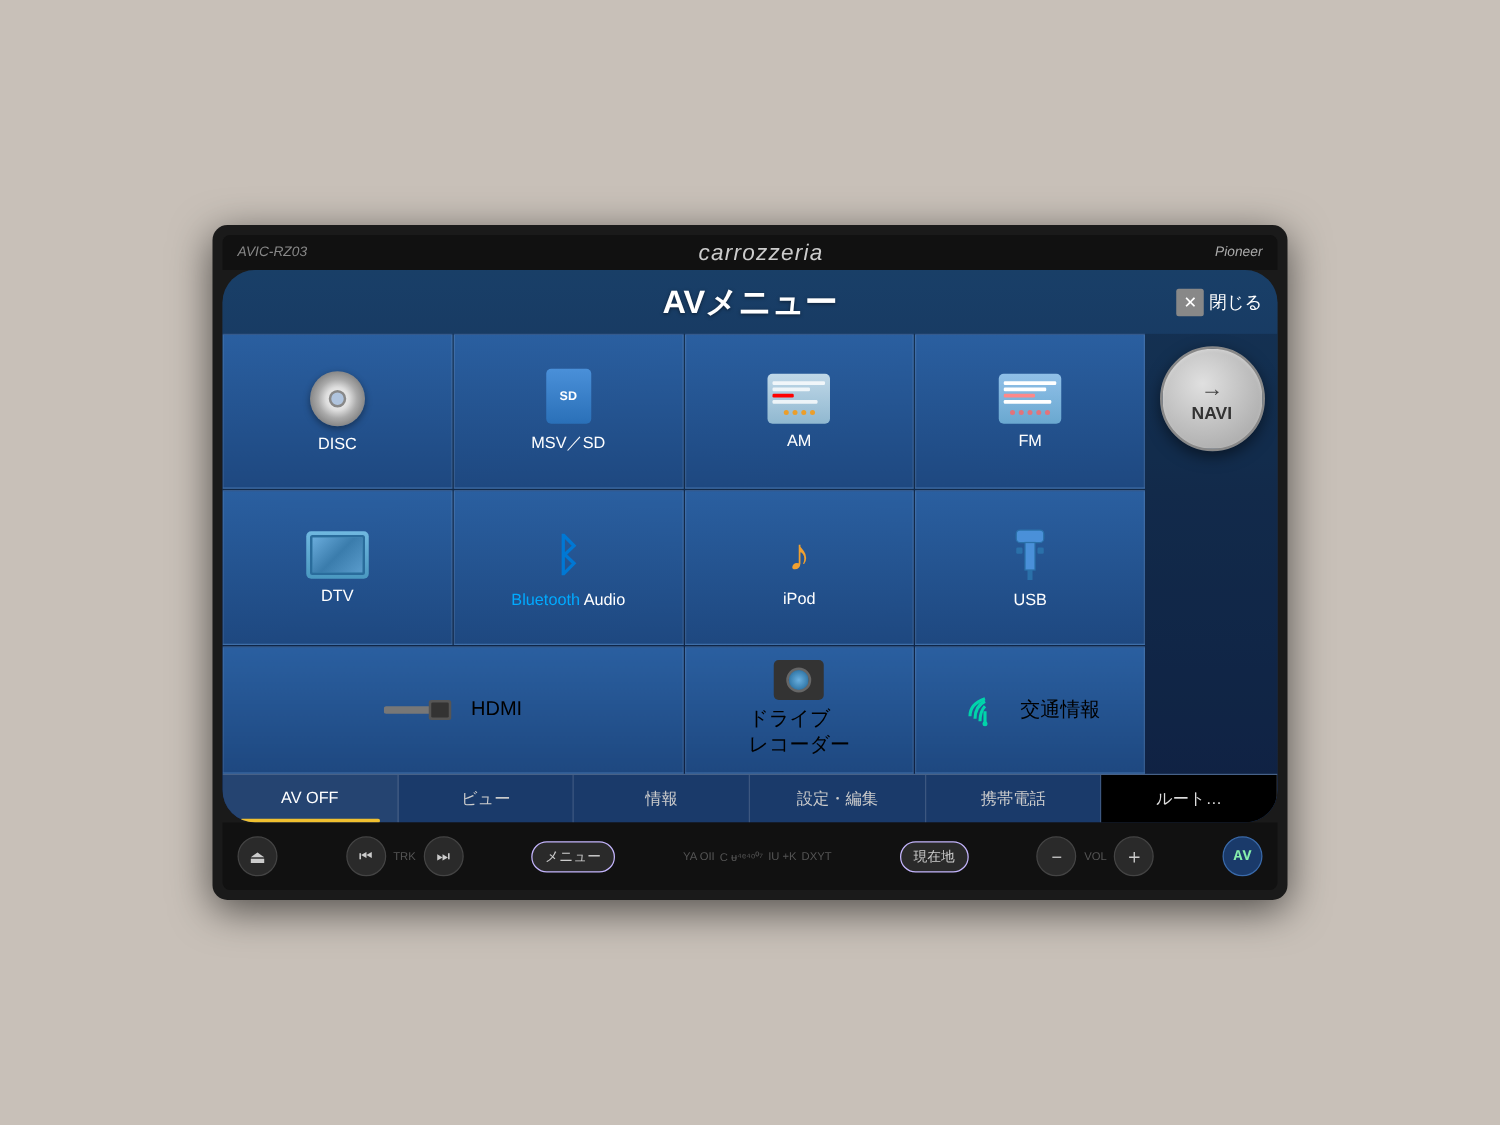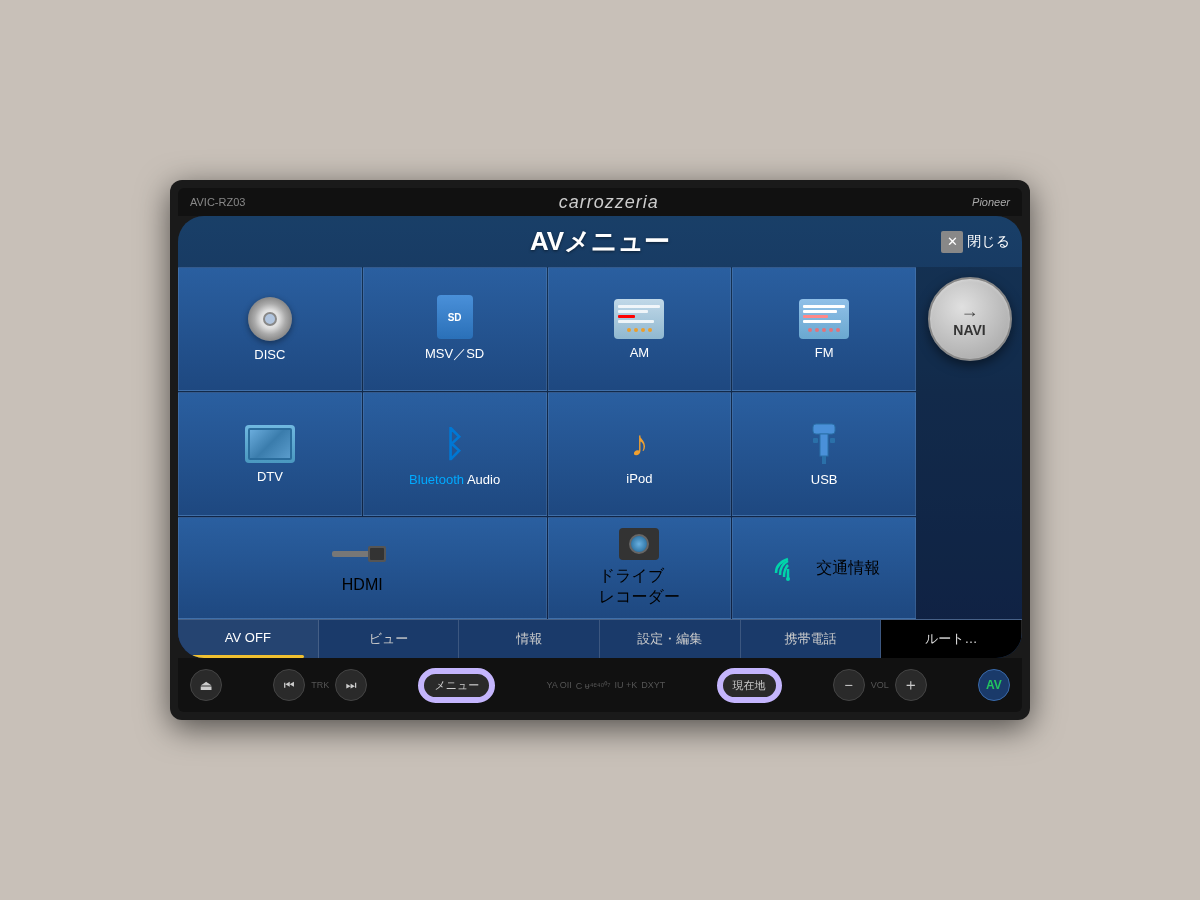--- a/index.html
+++ b/index.html
@@ -31,20 +31,21 @@
       display: flex;
       align-items: center;
       justify-content: space-between;
       padding: 0 12px;
       border-radius: 6px 6px 0 0;
     }
 
     .brand-left {
       font-size: 11px;
       color: #888;
+      font-style: italic;
       text-align: right;
     }
 
     .brand-carrozzeria {
       font-size: 18px;
       color: #ccc;
       font-style: italic;
       letter-spacing: 1px;
     }
 
@@ -303,21 +304,21 @@
       background: #111;
       display: flex;
       align-items: center;
       justify-content: space-between;
       padding: 0 12px;
       border-radius: 0 0 6px 6px;
     }
 
     .hw-btn {
       background: #2a2a2a;
-      border: 6px solid #c4b5fd;
+      border: 1px solid #c4b5fd;
       border-radius: 20px;
       padding: 4px 10px;
       color: #ccc;
       font-size: 11px;
       cursor: pointer;
       display: flex;
       align-items: center;
       gap: 4px;
     }
 
@@ -531,21 +532,21 @@
           <svg width="30" height="44" viewBox="0 0 30 44">
             <rect x="4" y="2" width="22" height="10" rx="3" fill="#4a90d9" stroke="#2a70a9" stroke-width="1"></rect>
             <rect x="11" y="12" width="8" height="22" fill="#4a90d9" stroke="#2a70a9" stroke-width="1"></rect>
             <rect x="13" y="34" width="4" height="8" fill="#2a70a9"></rect>
             <rect x="4" y="16" width="5" height="5" fill="#2a70a9" rx="1"></rect>
             <rect x="21" y="16" width="5" height="5" fill="#2a70a9" rx="1"></rect>
           </svg>
           <span class="item-label">USB</span>
         </div>
 
-        <div class="hdmi-item" style="grid-column: 1/3; display:flex; flex-direction: column; align-items: center; justify-content: center; gap: 10px; background: linear-gradient(180deg, #2a5fa0 0%, #1e4880 100%); border: 1px solid rgba(255,255,255,0.1); cursor: pointer; padding: 10px;">
+        <div class="hdmi-item" style="grid-column: 1/3; display:flex; align-items: center; justify-content: center; gap: 10px; background: linear-gradient(180deg, #2a5fa0 0%, #1e4880 100%); border: 1px solid rgba(255,255,255,0.1); cursor: pointer; padding: 10px;">
 
           <svg width="60" height="24" viewBox="0 0 60 24">
             <rect x="0" y="9" width="40" height="6" fill="#777" rx="2"></rect>
             <rect x="36" y="4" width="18" height="16" fill="#555" rx="2"></rect>
             <rect x="38" y="6" width="14" height="12" fill="#333" rx="1"></rect>
           </svg>
           <span class="item-label">HDMI</span>
         </div>
         <div class="drive-item" style="background: linear-gradient(180deg, #2a5fa0 0%, #1e4880 100%); display:flex; flex-direction: column; align-items: center; justify-content: center; gap: 6px; border: 1px solid rgba(255,255,255,0.1); cursor: pointer;">
           <div class="icon-camera">
@@ -630,16 +631,16 @@
     <div class="hw-right-group" style="display:flex; gap:6px; align-items:center;">
       <div class="hw-icon-btn">
         <span style="font-size:16px;">－</span>
       </div>
       <span style="font-size:9px;color:#555;">VOL</span>
       <div class="hw-icon-btn">
         <span style="font-size:16px;">＋</span>
       </div>
     </div>
     <div class="hw-icon-btn" style="background:#1a3a6a; border-color:#3a6aaa;">
-      <span style="color:#22c55e; font-weight:bold; font-size:12px;">AV</span>
+      <span style="color:#86efac; font-weight:bold; font-size:12px;font-family:Liberation Mono, monospace;">AV</span>
     </div>
   </div>
 </div>
 
 </body></html>

